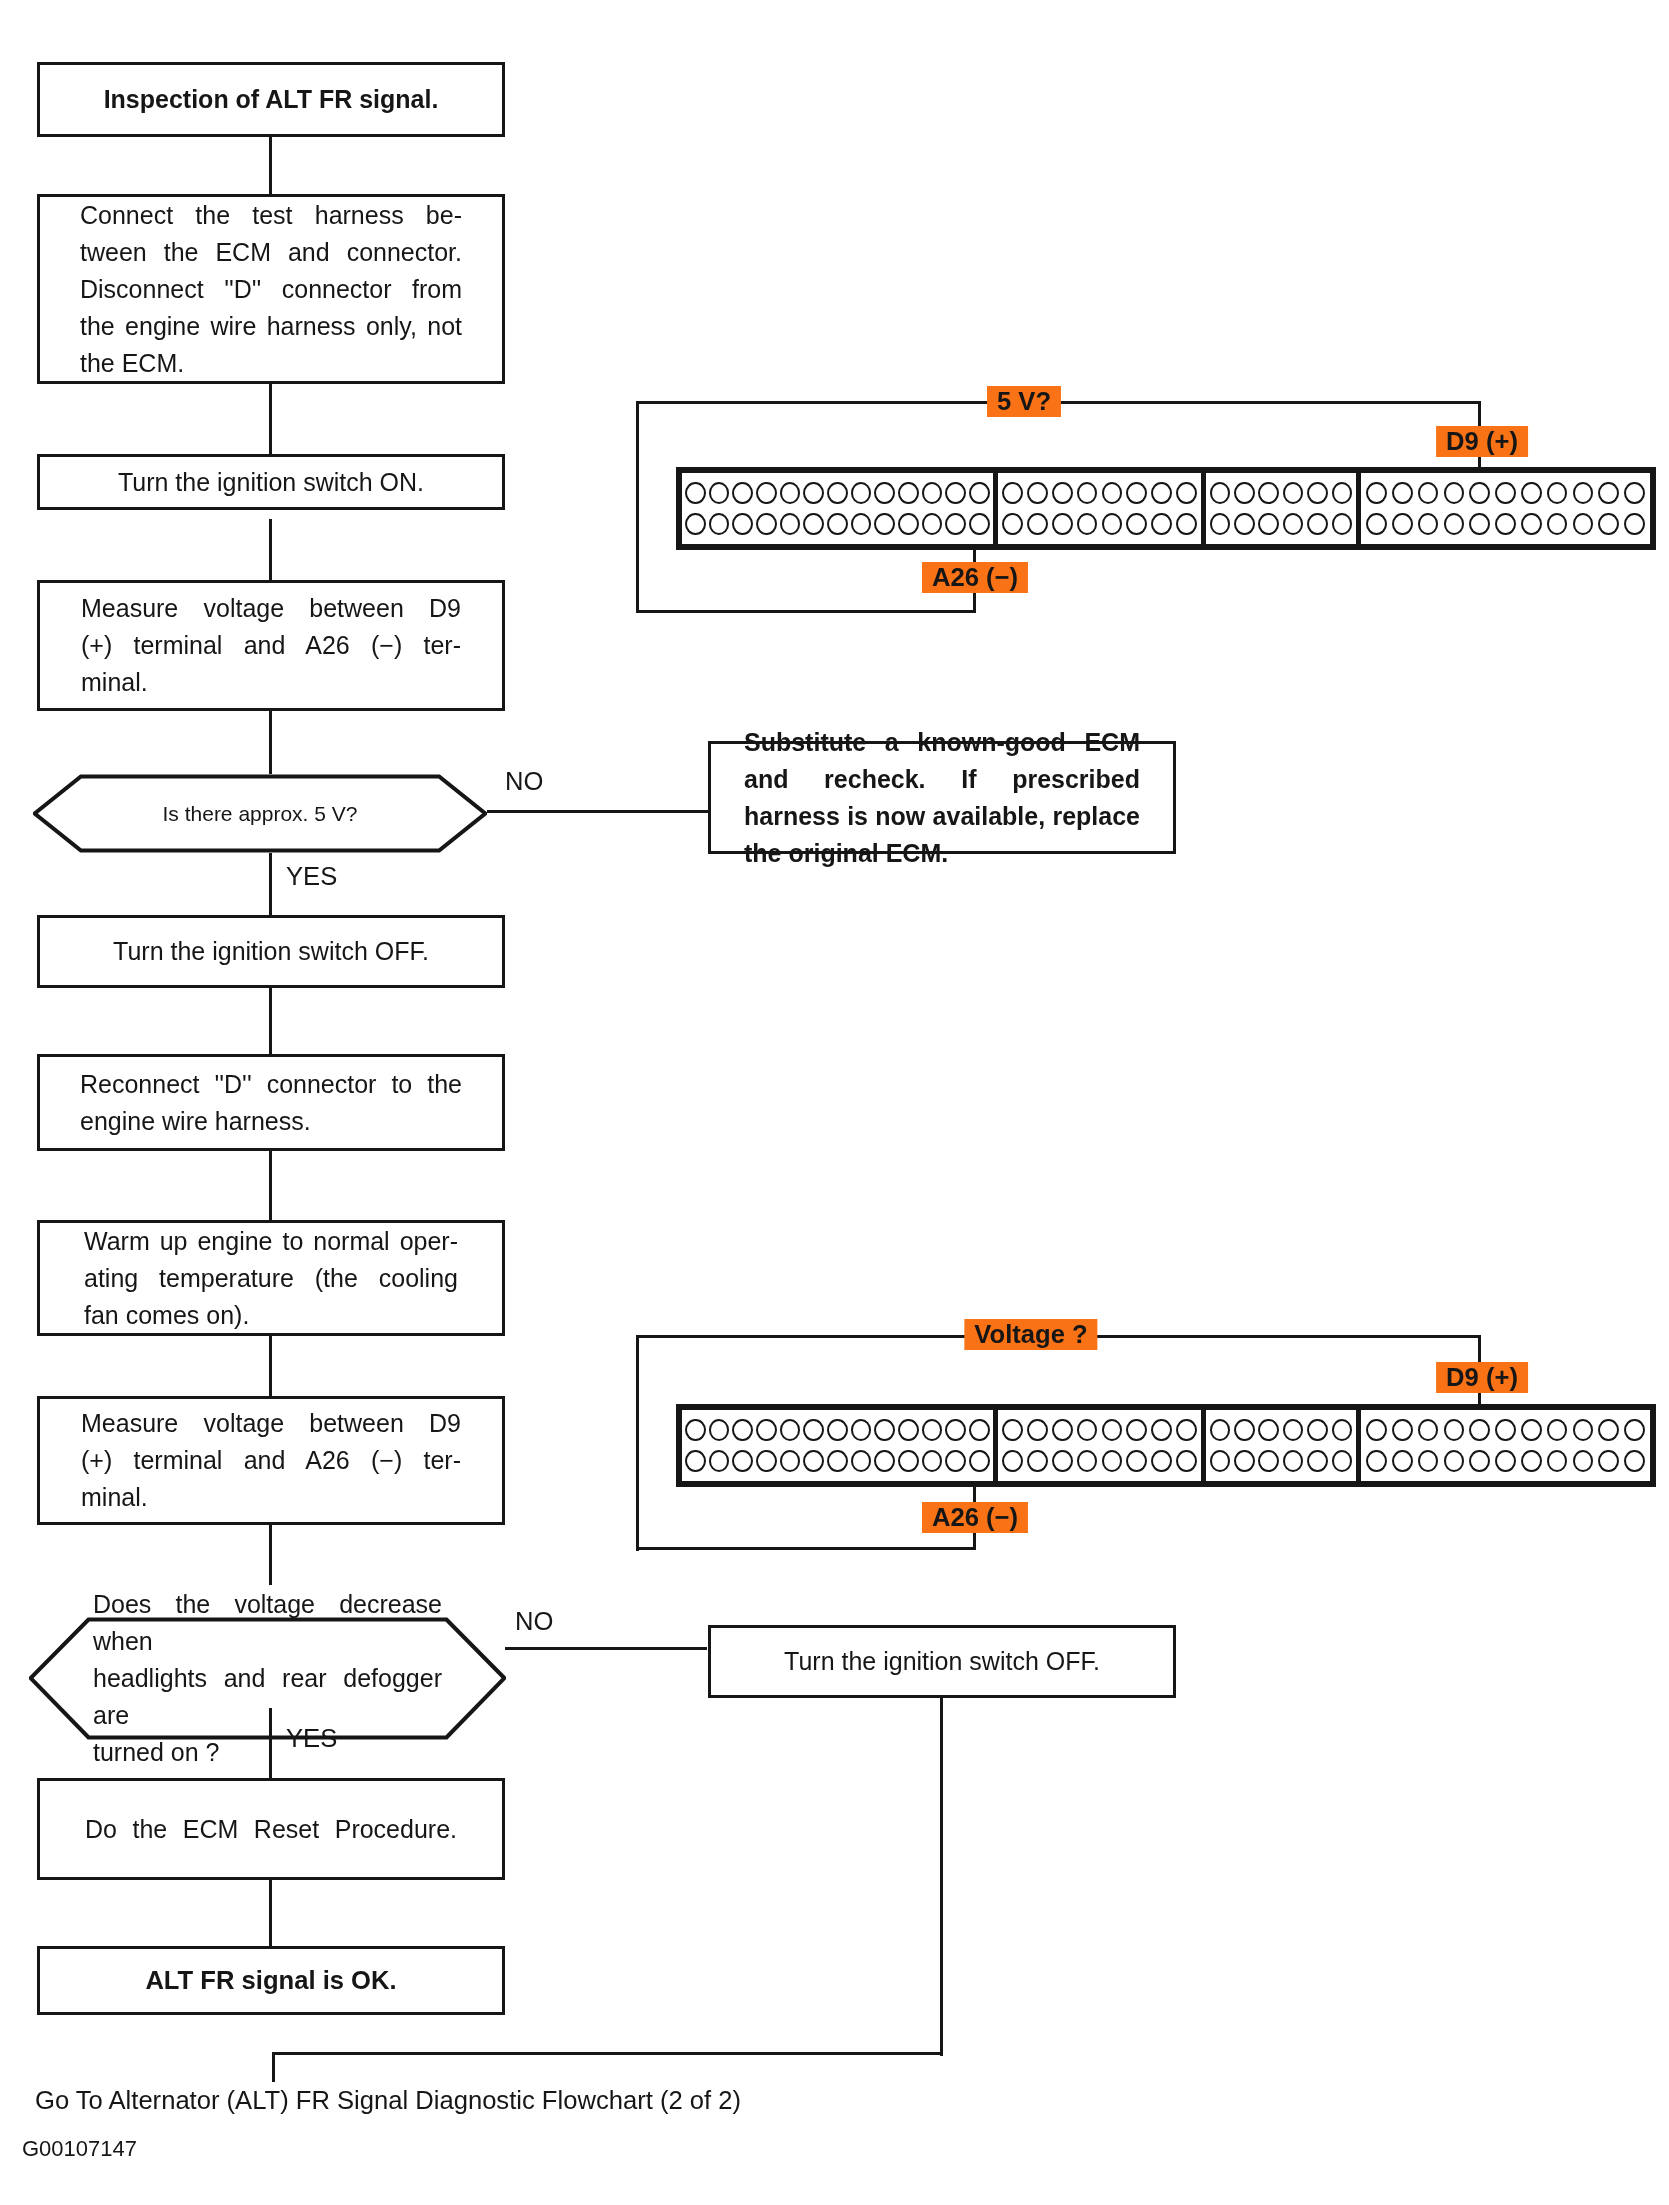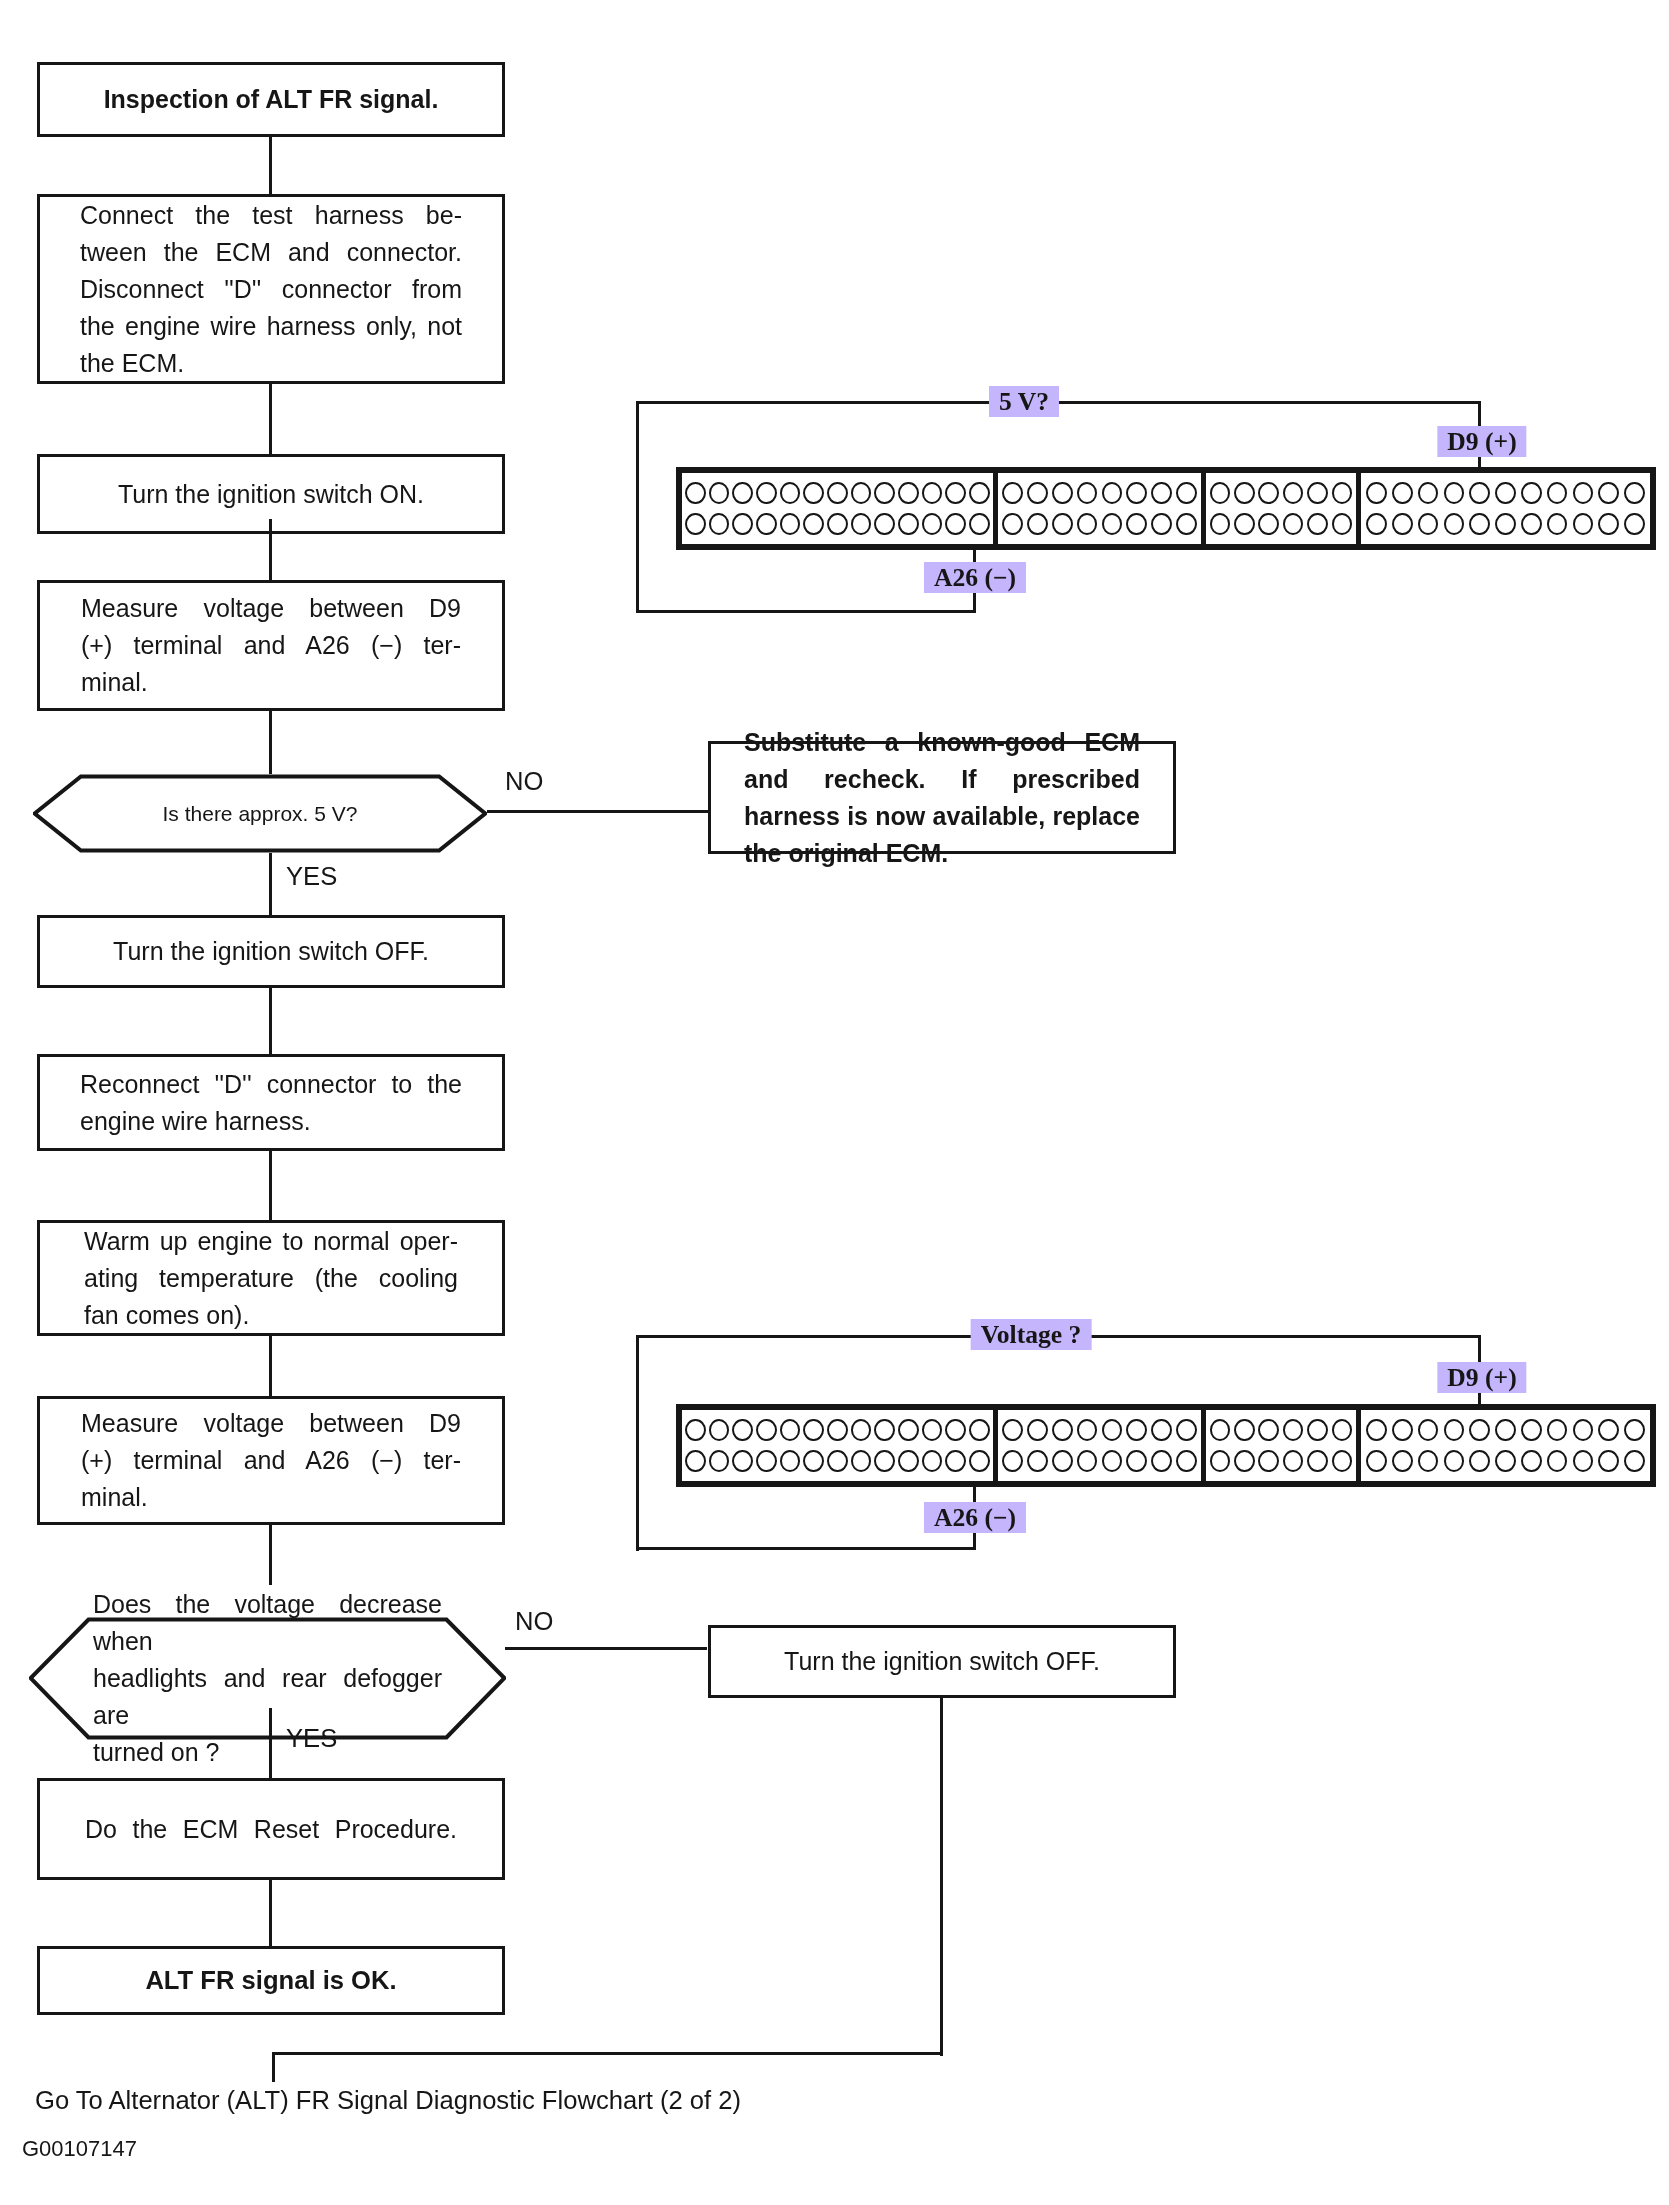--- a/index.html
+++ b/index.html
@@ -10,32 +10,32 @@
   .bold{font-weight:bold;}
   .center{text-align:center;}
   .txt{width:100%;}
   .jus .line:not(.last){text-align:justify;text-align-last:justify;}
   .spread{text-align:justify;text-align-last:justify;}
   .hex{position:absolute;}
   .hex svg{position:absolute;left:0;top:0;width:100%;height:100%;}
   .hex .txt{position:relative;z-index:1;display:flex;flex-direction:column;justify-content:center;height:100%;box-sizing:border-box;}
   .ln{position:absolute;background:#161616;}
   .lbl{position:absolute;font-size:25.6px;line-height:31px;white-space:nowrap;}
-  .wbg{background:#c4b5fd;padding:0 10px;z-index:2;font-family:Liberation Serif, serif;}
+  .wbg{background:#f97316;padding:0 10px;z-index:2;}
   .conn{position:absolute;border:6.6px solid #161616;box-sizing:border-box;display:flex;background:#fff;z-index:1;}
   .sec{border-right:5px solid #161616;box-sizing:border-box;display:flex;flex-direction:column;justify-content:space-evenly;}
   .sec:last-child{border-right:none;}
   .row{display:flex;justify-content:space-evenly;align-items:center;}
   .pin{width:20.6px;height:22px;border:2.5px solid #161616;border-radius:50%;box-sizing:border-box;background:#fff;}
   .sec-0{width:316px;}.sec-1{width:208px;}.sec-2{width:155px;}.sec-3{flex:1;}
 
   
   #n-title{left:37px;top:62px;width:468px;height:75px;}
   #n-connect{left:37px;top:194px;width:468px;height:190px;padding:0 40px;}
-  #n-on{left:37px;top:454px;width:468px;height:80px;}
+  #n-on{left:37px;top:454px;width:468px;height:56px;}
   #n-measure1{left:37px;top:580px;width:468px;height:131px;padding:0 41px;}
   #n-hex1{left:33px;top:774px;width:454px;height:79px;font-size:21px;}
   #n-off{left:37px;top:915px;width:468px;height:73px;}
   #n-reconnect{left:37px;top:1054px;width:468px;height:97px;padding:0 40px;}
   #n-warm{left:37px;top:1220px;width:468px;height:116px;padding:0 44px;justify-content:center;}
   #n-measure2{left:37px;top:1396px;width:468px;height:129px;padding:0 41px;}
   #n-hex2{left:29px;top:1585px;width:477px;height:123px;font-size:25px;line-height:37px;margin-top:32px;}
   #n-hex2 .txt{padding:0 64px;}
   #n-reset{left:37px;top:1778px;width:468px;height:102px;padding:0 45px;}
   #n-ok{left:37px;top:1946px;width:468px;height:69px;font-size:25.6px;}

